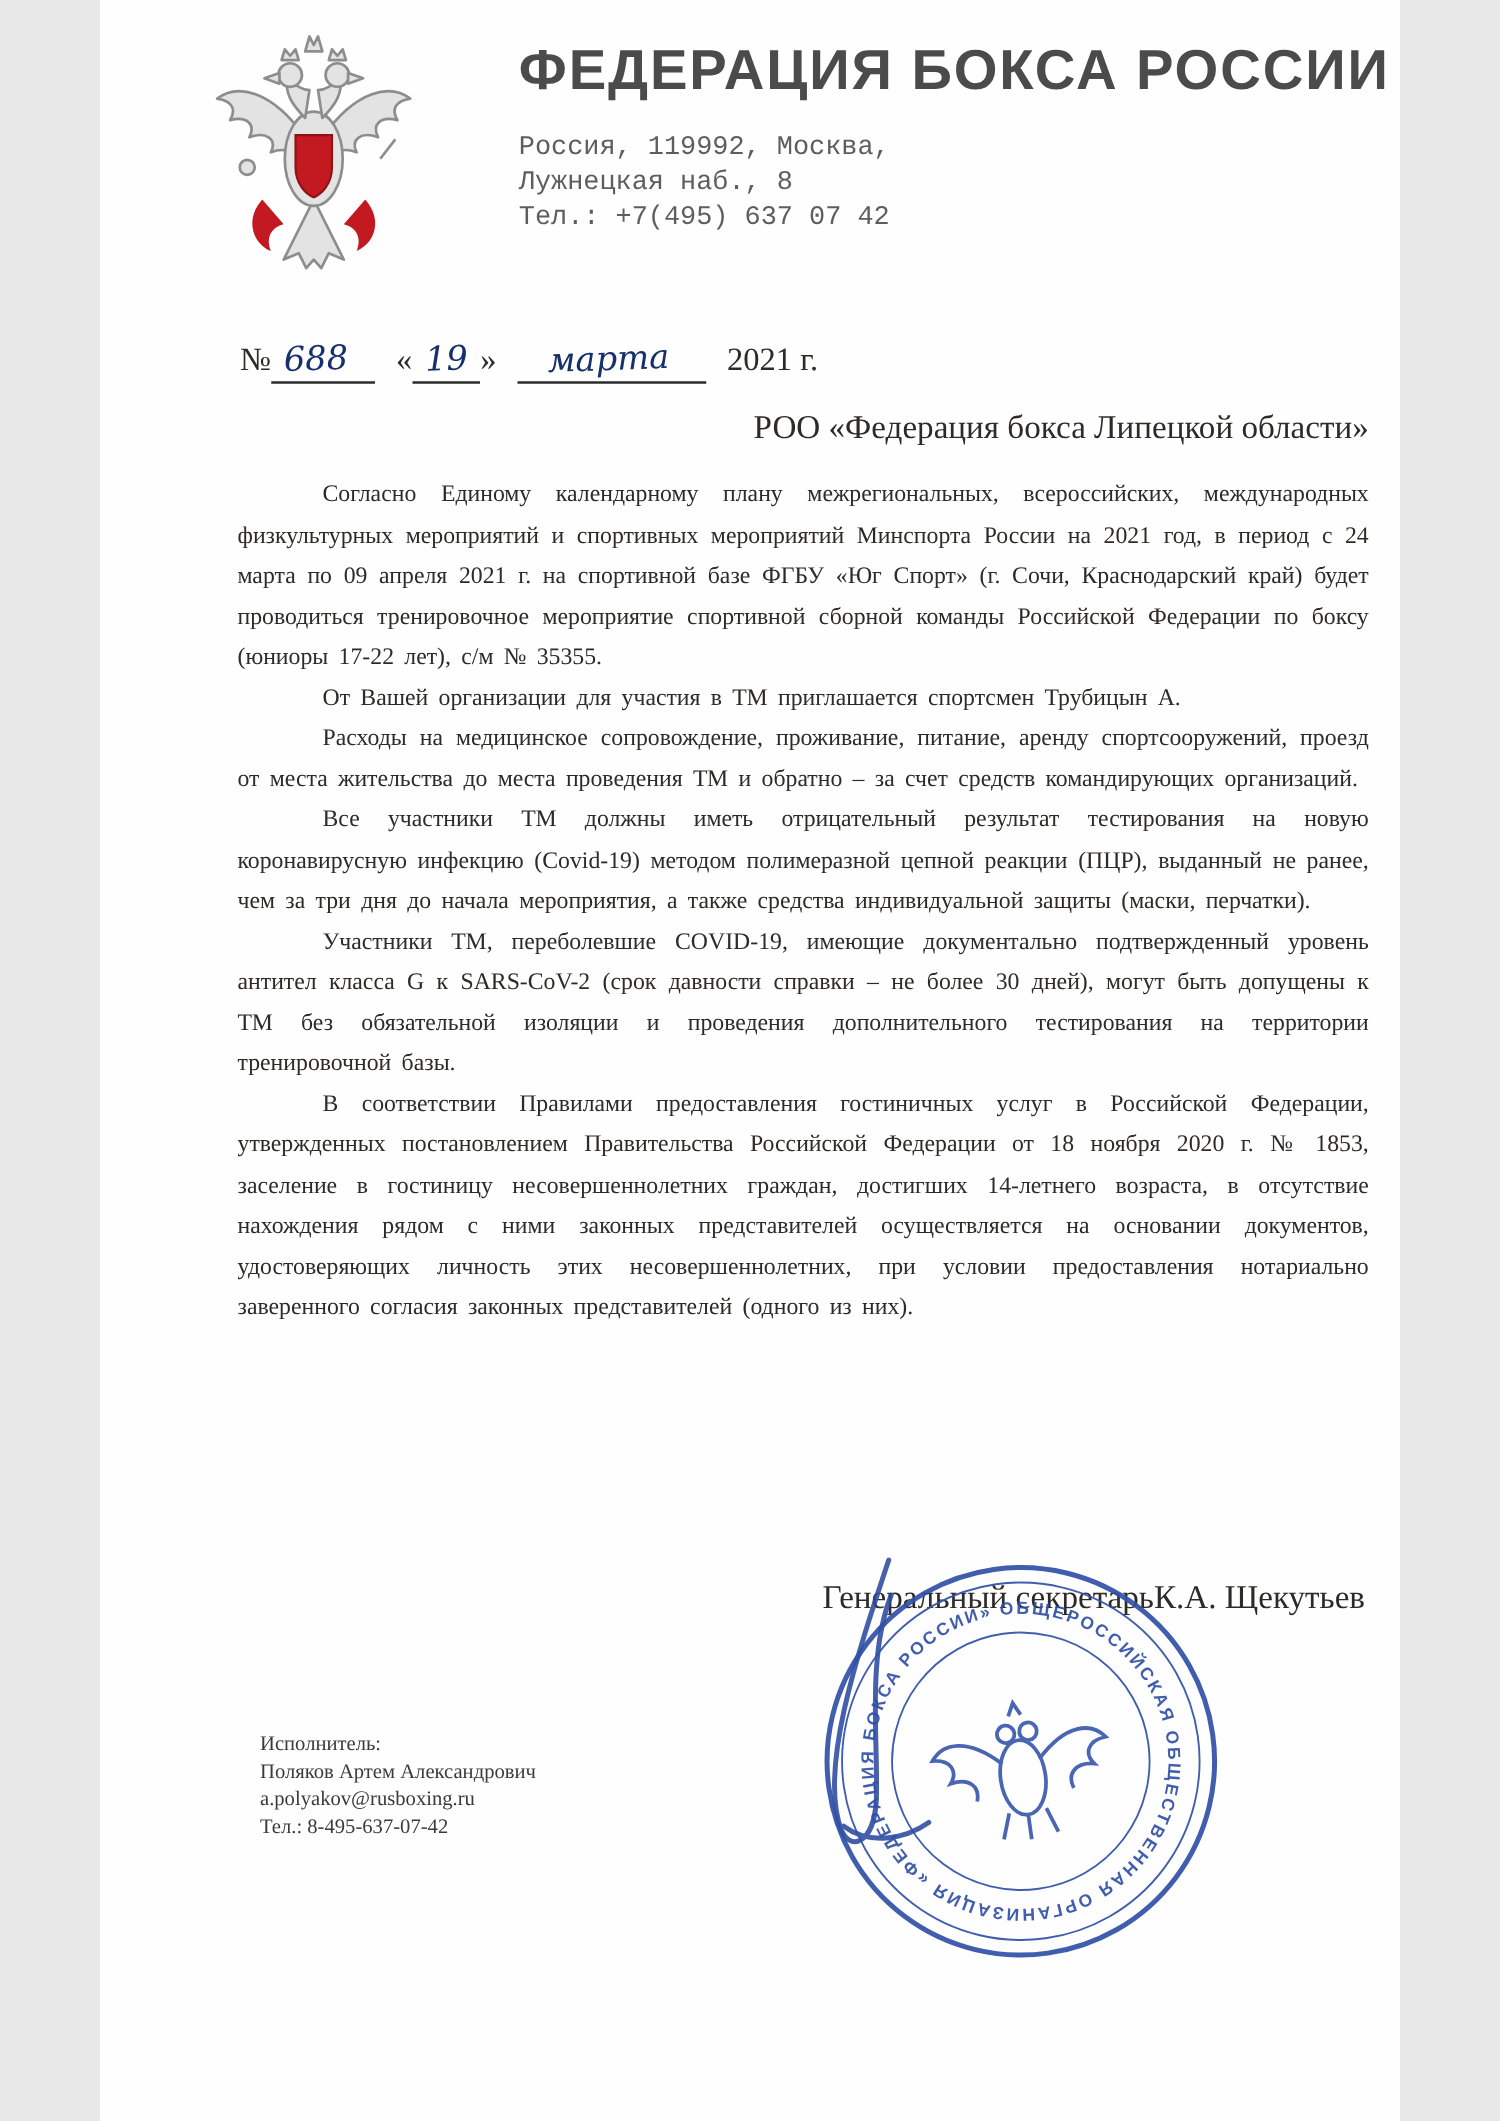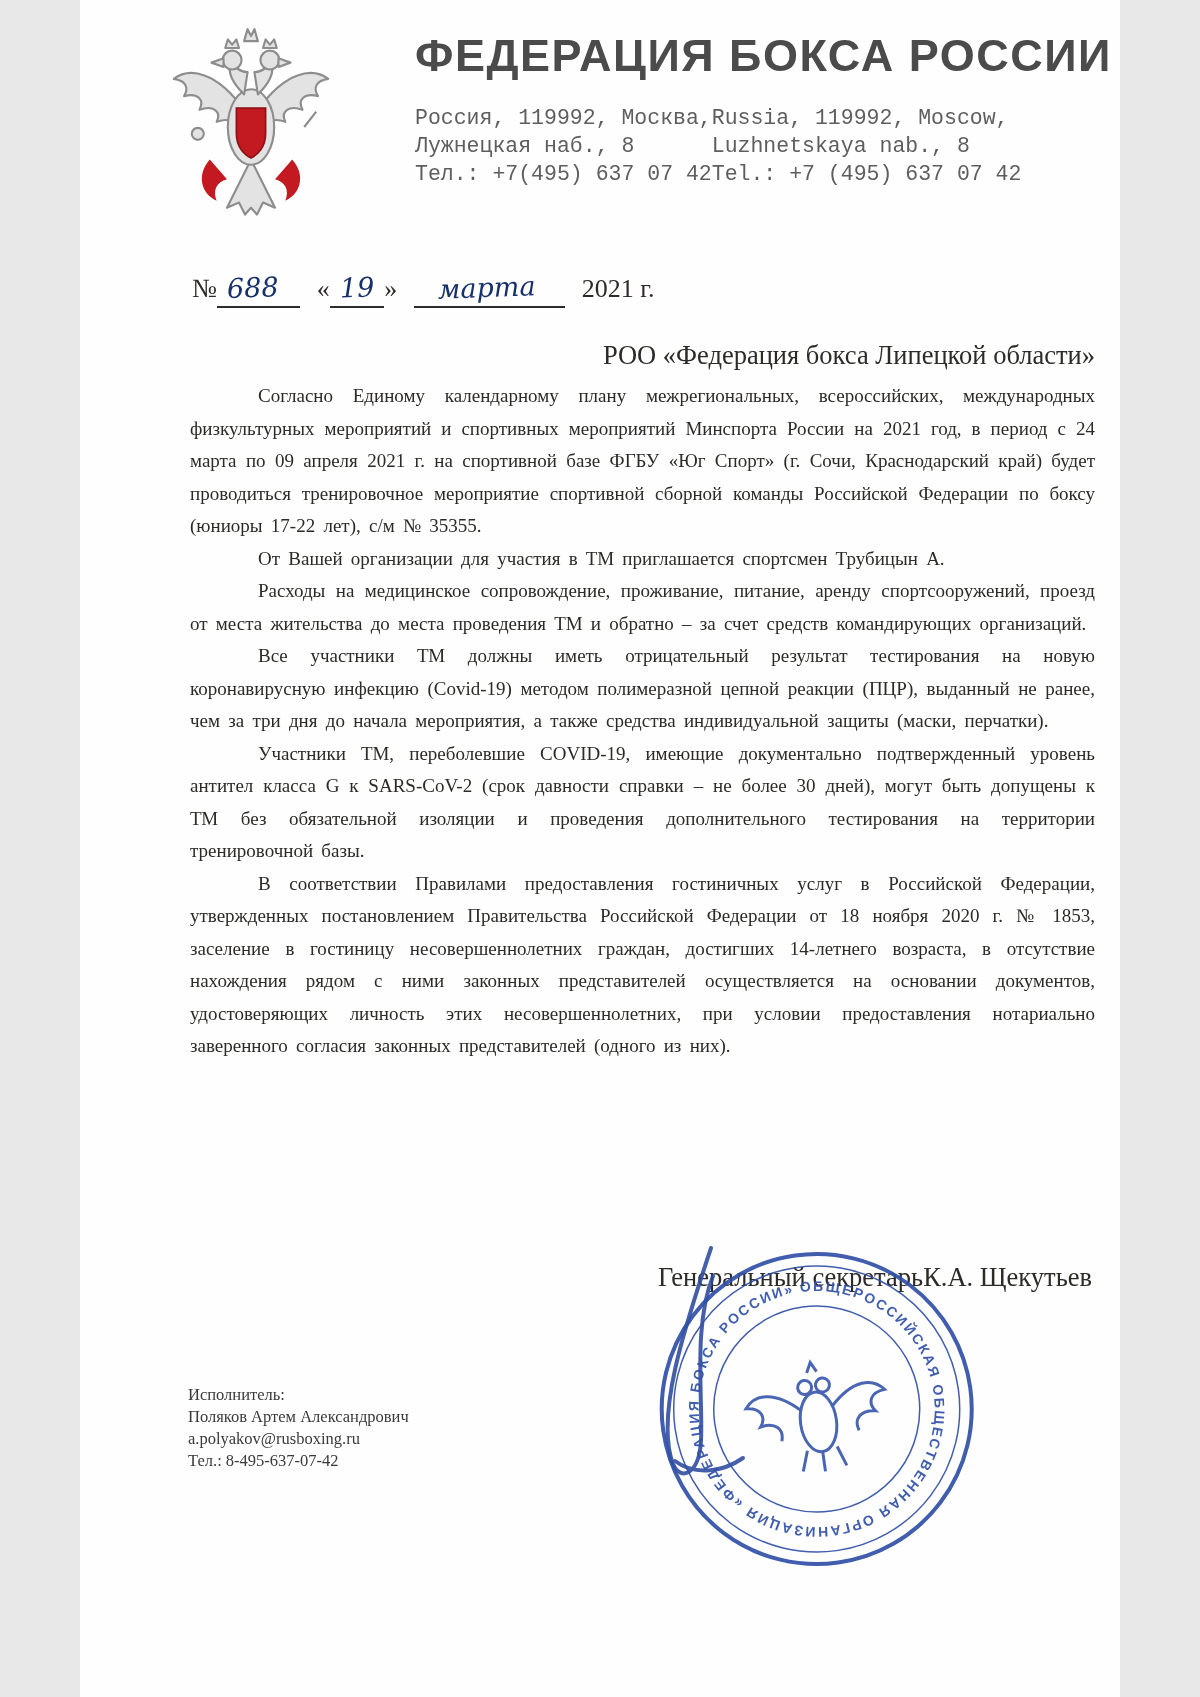--- a/index.html
+++ b/index.html
@@ -51,21 +51,21 @@
     transform: rotate(-2deg);
     font-size: 27px;
   }
   .pad-num { padding: 0 22px 2px 10px; }
   .pad-day { padding: 0 10px 2px 10px; }
   .pad-month { padding: 0 30px 2px 24px; }
   .gap { display: inline-block; width: 10px; }
 
   
   .recipient {
-    position: absolute; left: 110px; top: 340px; width: 905px;
+    position: absolute; left: 110px; top: 326px; width: 905px;
     text-align: right; font-size: 26.5px;
   }
 
   
   .body-text {
     position: absolute; left: 110px; top: 380px; width: 905px;
     font-size: 19px; line-height: 32.5px;
     text-align: justify; word-spacing: 3.5px;
   }
   .body-text p { margin: 0; text-indent: 68px; }
@@ -75,21 +75,21 @@
     position: absolute; left: 110px; top: 1262px; width: 902px;
     display: flex; justify-content: flex-end; font-size: 26.5px;
   }
 
   
   .stamp { position: absolute; left: 572px; top: 1244px; transform: rotate(-8deg); opacity: 0.92; }
   .ink { position: absolute; left: 535px; top: 1236px; }
 
   
   .footer {
-    position: absolute; left: 108px; top: 1384px;
+    position: absolute; left: 128px; top: 1384px;
     font-size: 16.5px; line-height: 22px; color: #3a3a3a;
   }
 </style>
 </head>
 <body>
 
 <div class="page">
 
   <header class="letterhead">
     <div class="emblem">
@@ -116,25 +116,20 @@
         <path d="M148 158 c16 18 10 40 -8 48 c5 -12 0 -22 -12 -25 Z" fill="#c21a20"></path>
       </svg>
     </div>
     <div class="head-text">
       <div class="title">ФЕДЕРАЦИЯ БОКСА РОССИИ</div>
       <div class="addresses">
         <div>
           <div>Россия, 119992, Москва,</div>
           <div>Лужнецкая наб., 8</div>
           <div>Тел.: +7(495) 637 07 42</div>
-        </div>
-        <div>
-          <div>Russia, 119992, Moscow,</div>
-          <div>Luzhnetskaya nab., 8</div>
-          <div>Tel.: +7 (495) 637 07 42</div>
         </div>
       </div>
     </div>
   </header>
 
   <div class="refline">
     <span class="seg">№</span><span class="seg u pad-num"><span class="hand">688</span></span><span class="gap"></span>
     <span class="seg">«</span><span class="seg u pad-day"><span class="hand">19</span></span><span class="seg">»</span><span class="gap"></span>
     <span class="seg u pad-month"><span class="hand">марта</span></span><span class="gap"></span>
     <span class="seg">2021 г.</span>

